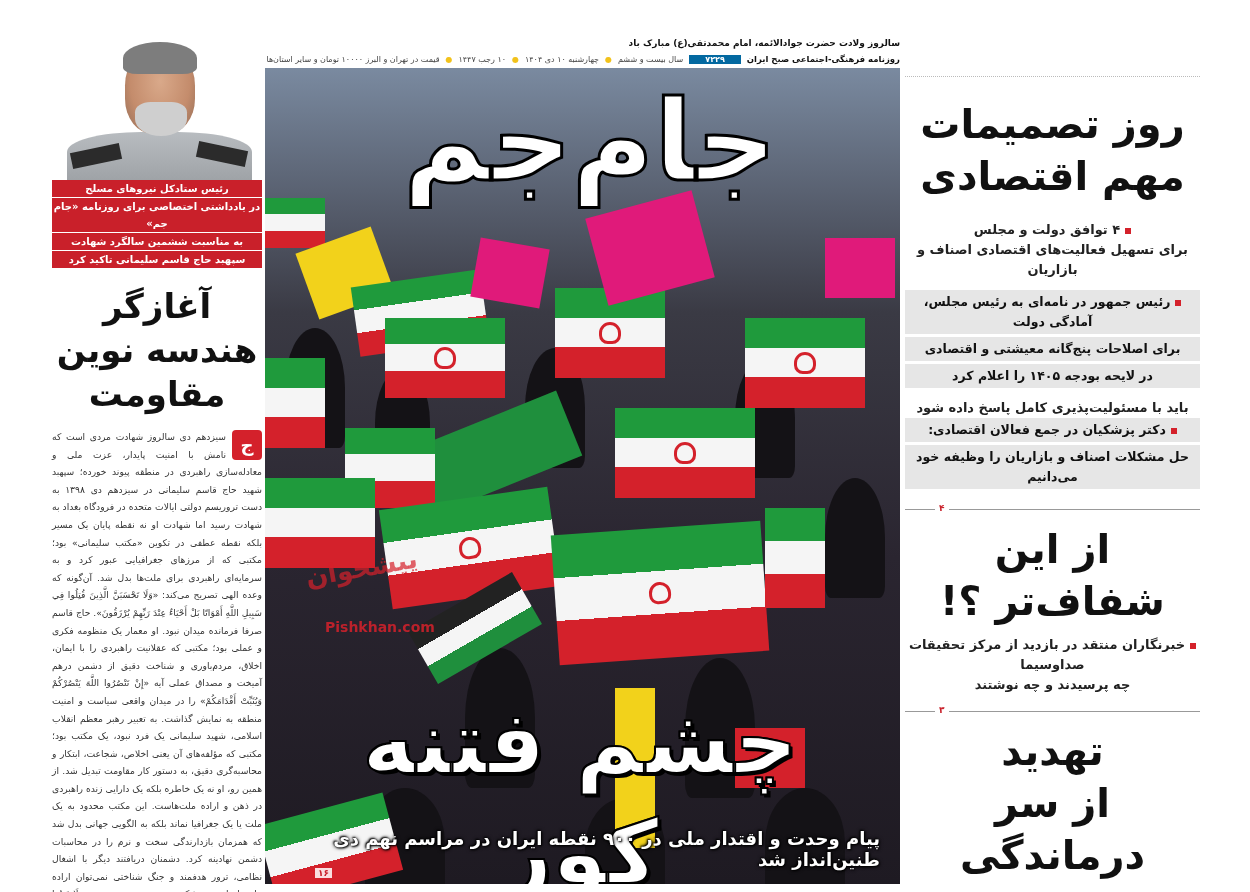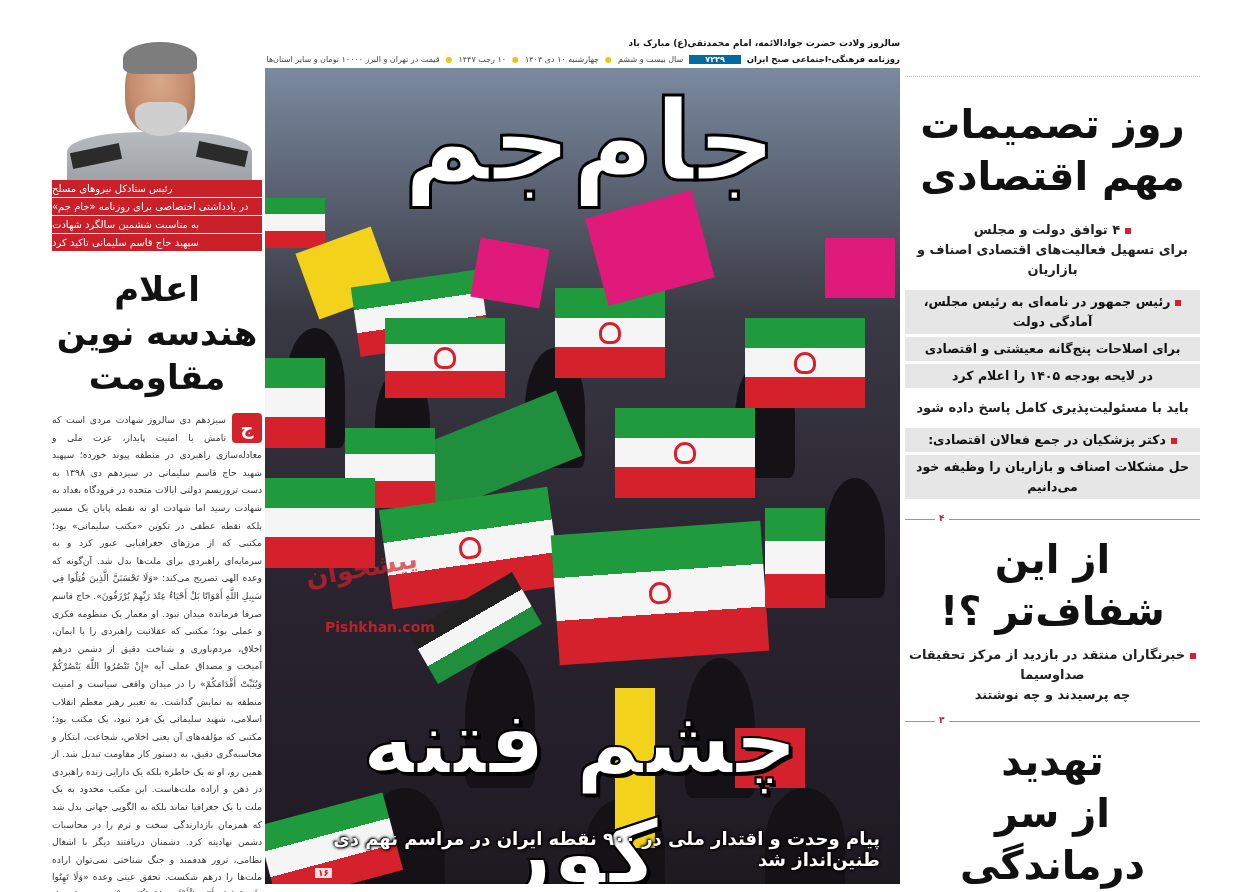--- a/index.html
+++ b/index.html
@@ -58,21 +58,21 @@
   .portrait { position: relative; width: 205px; height: 140px; margin-right: 0; overflow: hidden;
     background: #fff; }
   .portrait .head { position: absolute; left: 68px; top: 6px; width: 70px; height: 88px; border-radius: 45% 45% 40% 40%;
     background: radial-gradient(ellipse at 50% 40%, #d9a98a 0%, #c48c6c 60%, #8f6a55 100%); }
   .portrait .hair { position: absolute; left: 66px; top: 2px; width: 74px; height: 32px; border-radius: 50% 50% 20% 20%; background: #7d7d7d; }
   .portrait .beard { position: absolute; left: 78px; top: 62px; width: 52px; height: 34px; border-radius: 30% 30% 50% 50%; background: #cfcfcf; }
   .portrait .uniform { position: absolute; left: 10px; top: 92px; width: 185px; height: 50px; border-radius: 40% 40% 0 0;
     background: linear-gradient(180deg, #b8bcc0 0%, #9ea2a6 100%); }
   .portrait .epaulette-l { position: absolute; left: 14px; top: 108px; width: 50px; height: 16px; background: #2b2b2b; transform: rotate(-12deg); }
   .portrait .epaulette-r { position: absolute; left: 140px; top: 106px; width: 50px; height: 16px; background: #2b2b2b; transform: rotate(12deg); }
-  .red-caption { background: #c9202a; color: #fff; font-size: 10px; font-weight: normal; text-align: left; line-height: 17px; margin-bottom: 1px; }
+  .red-caption { background: #c9202a; color: #fff; font-size: 10px; font-weight: bold; text-align: center; line-height: 17px; margin-bottom: 1px; }
   .col-headline { font-size: 34px; font-weight: bold; text-align: center; line-height: 44px; margin-top: 16px; color: #111; }
   .article { font-size: 9.2px; line-height: 17.6px; text-align: justify; text-align-last: right; color: #333; margin-top: 12px; position: relative; }
   .article .jj-icon { float: right; width: 30px; height: 30px; margin-left: 6px; margin-top: 2px; background: #d4212b; border-radius: 4px;
     display: flex; align-items: center; justify-content: center; color: #fff; font-size: 18px; font-weight: bold; }
 </style>
 </head>
 <body>
 
 <div class="masthead-top">سالروز ولادت حضرت جوادالائمه، امام محمدتقی(ع) مبارک باد</div>
 <div class="masthead-line">
@@ -153,21 +153,21 @@
   <div style="padding-top:30px;">
     <div class="headline-xl">روز تصمیمات</div>
     <div class="headline-xl" style="margin-bottom:18px;">مهم اقتصادی</div>
     <div class="sub"><span class="bullet"></span><span>۴ توافق دولت و مجلس</span></div>
     <div class="sub" style="margin-bottom:10px;">برای تسهیل فعالیت‌های اقتصادی اصناف و بازاریان</div>
 
     <div class="grey-box"><span class="bullet"></span><span>رئیس جمهور در نامه‌ای به رئیس مجلس، آمادگی دولت</span></div>
     <div class="grey-box">برای اصلاحات پنج‌گانه معیشتی و اقتصادی</div>
     <div class="grey-box" style="margin-bottom:10px;">در لایحه بودجه ۱۴۰۵ را اعلام کرد</div>
 
-    <div class="sub" style="margin-bottom:10px;text-align:center;">باید با مسئولیت‌پذیری کامل پاسخ داده شود</div>
+    <div class="sub" style="text-align:center;">باید با مسئولیت‌پذیری کامل پاسخ داده شود</div>
 
     <div class="grey-box"><span class="bullet"></span><span>دکتر پزشکیان در جمع فعالان اقتصادی:</span></div>
     <div class="grey-box">حل مشکلات اصناف و بازاریان را وظیفه خود می‌دانیم</div>
 
     <div class="sep-line" style="margin-top:14px;">
         <span class="pref">۴</span>
       </div>
   </div>
 
   <div>
@@ -194,21 +194,21 @@
     <div class="head"></div>
     <div class="hair"></div>
     <div class="beard"></div>
   </div>
   <div class="red-caption">رئیس ستادکل نیروهای مسلح</div>
   <div class="red-caption">در یادداشتی اختصاصی برای روزنامه «جام جم»</div>
   <div class="red-caption">به مناسبت ششمین سالگرد شهادت</div>
   <div class="red-caption">سپهبد حاج قاسم سلیمانی تاکید کرد</div>
 
   <div class="col-headline">
-    <div>اعلام</div>
+    <div>آغازگر</div>
     <div>هندسه نوین</div>
     <div>مقاومت</div>
   </div>
 
   <div class="article">
     <div class="jj-icon">ج</div>
     <span>سیزدهم دی سالروز شهادت مردی است که نامش با امنیت پایدار، عزت ملی و معادله‌سازی راهبردی در منطقه پیوند خورده؛ سپهبد شهید حاج قاسم سلیمانی در سیزدهم دی ۱۳۹۸ به دست تروریسم دولتی ایالات متحده در فرودگاه بغداد به شهادت رسید اما شهادت او نه نقطه پایان یک مسیر بلکه نقطه عطفی در تکوین «مکتب سلیمانی» بود؛ مکتبی که از مرزهای جغرافیایی عبور کرد و به سرمایه‌ای راهبردی برای ملت‌ها بدل شد. آن‌گونه که وعده الهی تصریح می‌کند: «وَلَا تَحْسَبَنَّ الَّذِينَ قُتِلُوا فِي سَبِيلِ اللَّهِ أَمْوَاتًا بَلْ أَحْيَاءٌ عِنْدَ رَبِّهِمْ يُرْزَقُونَ». حاج قاسم صرفا فرمانده میدان نبود. او معمار یک منظومه فکری و عملی بود؛ مکتبی که عقلانیت راهبردی را با ایمان، اخلاق، مردم‌باوری و شناخت دقیق از دشمن درهم آمیخت و مصداق عملی آیه «إِنْ تَنْصُرُوا اللَّهَ يَنْصُرْكُمْ وَيُثَبِّتْ أَقْدَامَكُمْ» را در میدان واقعی سیاست و امنیت منطقه به نمایش گذاشت. به تعبیر رهبر معظم انقلاب اسلامی، شهید سلیمانی یک فرد نبود، یک مکتب بود؛ مکتبی که مؤلفه‌های آن یعنی اخلاص، شجاعت، ابتکار و محاسبه‌گری دقیق، به دستور کار مقاومت تبدیل شد. از همین رو، او نه یک خاطره بلکه یک دارایی زنده راهبردی در ذهن و اراده ملت‌هاست. این مکتب محدود به یک ملت یا یک جغرافیا نماند بلکه به الگویی جهانی بدل شد که همزمان بازدارندگی سخت و نرم را در محاسبات دشمن نهادینه کرد. دشمنان دریافتند دیگر با اشغال نظامی، ترور هدفمند و جنگ شناختی نمی‌توان اراده ملت‌ها را درهم شکست. تحقق عینی وعده «وَلَا تَهِنُوا وَلَا تَحْزَنُوا وَأَنْتُمُ الْأَعْلَوْنَ إِنْ كُنْتُمْ مُؤْمِنِينَ» نشان داد مقاومت واکنشی مقطعی نیست بلکه راهبردی دارای</span>
   </div>
 </div>
 

